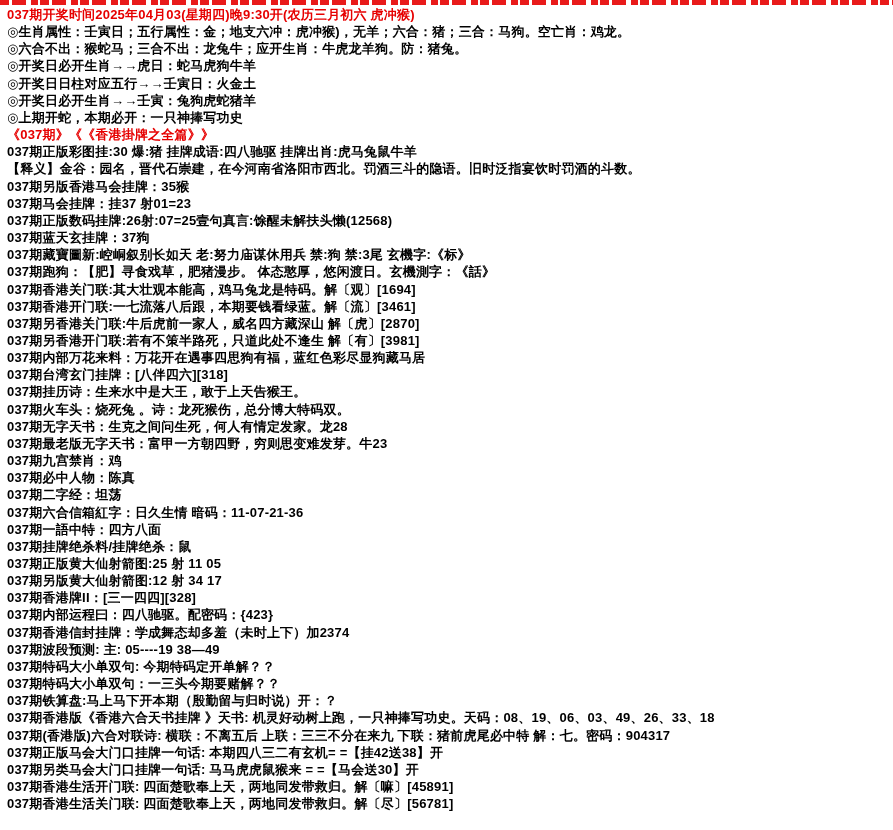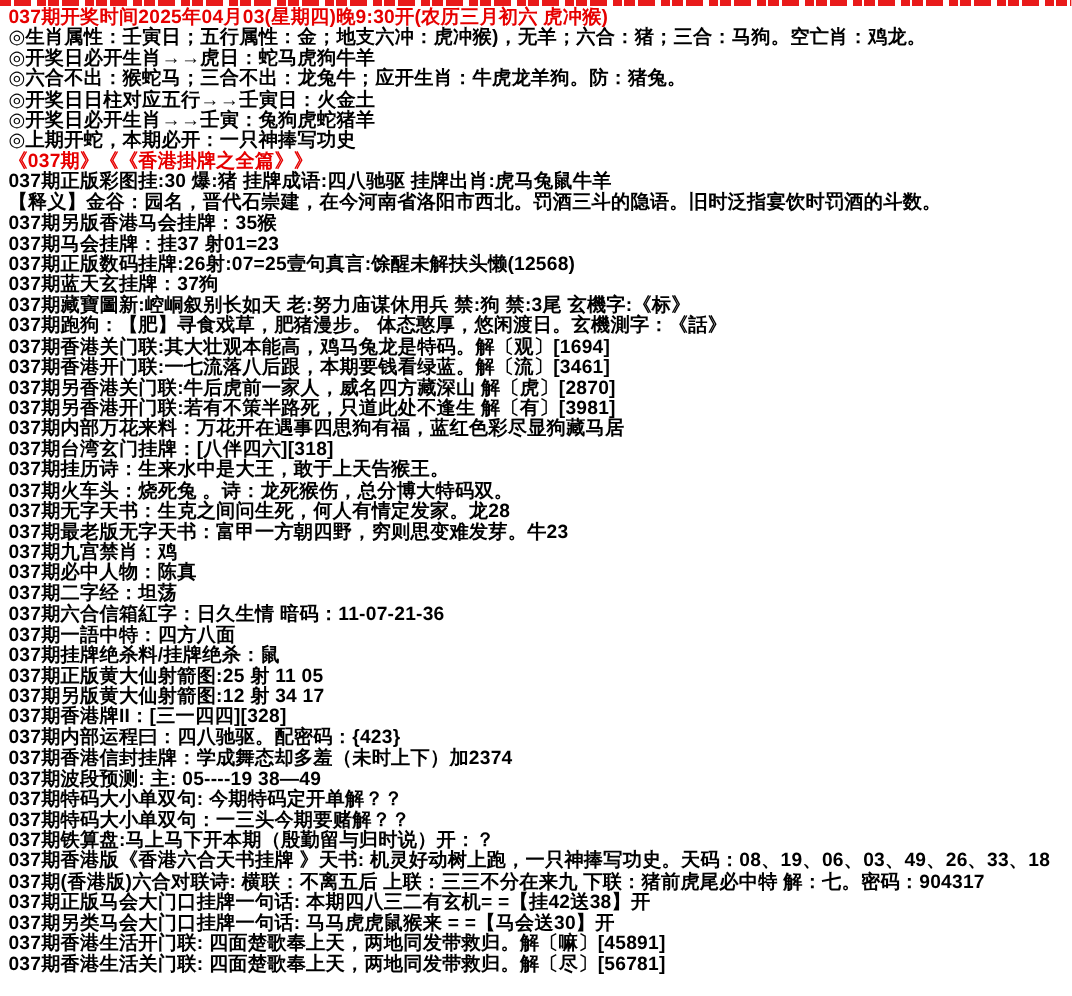--- a/index.html
+++ b/index.html
@@ -16,39 +16,39 @@
     background: repeating-linear-gradient(90deg,
       var(--red) 0 9px, transparent 9px 12px,
       var(--red) 12px 26px, transparent 26px 31px,
       var(--red) 31px 38px, transparent 38px 40px);
     opacity: 0.9;
   }
   .content {
     padding: 1px 4px 0 7px;
   }
   .line {
-    font-size: 16px;
+    font-size: 13px;
     line-height: 17.15px;
     font-weight: bold;
     color: var(--ink);
     white-space: nowrap;
     letter-spacing: 0.2px;
   }
   .line.red { color: var(--red); }
 </style>
 </head>
 <body>
 
 <div class="page">
   <div class="top-strip"></div>
   <div class="content">
       <div class="line red">037期开奖时间2025年04月03(星期四)晚9:30开(农历三月初六  虎冲猴)</div>
       <div class="line">◎生肖属性：壬寅日；五行属性：金；地支六冲：虎冲猴)，无羊；六合：猪；三合：马狗。空亡肖：鸡龙。</div>
+      <div class="line">◎六合不出：猴蛇马；三合不出：龙兔牛；应开生肖：牛虎龙羊狗。防：猪兔。</div>
       <div class="line">◎开奖日必开生肖→→虎日：蛇马虎狗牛羊</div>
-      <div class="line">◎六合不出：猴蛇马；三合不出：龙兔牛；应开生肖：牛虎龙羊狗。防：猪兔。</div>
       <div class="line">◎开奖日日柱对应五行→→壬寅日：火金土</div>
       <div class="line">◎开奖日必开生肖→→壬寅：兔狗虎蛇猪羊</div>
       <div class="line">◎上期开蛇，本期必开：一只神捧写功史</div>
       <div class="line red">《037期》《《香港掛牌之全篇》》</div>
       <div class="line">037期正版彩图挂:30  爆:猪  挂牌成语:四八驰驱  挂牌出肖:虎马兔鼠牛羊</div>
       <div class="line">【释义】金谷：园名，晋代石崇建，在今河南省洛阳市西北。罚酒三斗的隐语。旧时泛指宴饮时罚酒的斗数。</div>
       <div class="line">037期另版香港马会挂牌：35猴</div>
       <div class="line">037期马会挂牌：挂37 射01=23</div>
       <div class="line">037期正版数码挂牌:26射:07=25壹句真言:馀醒未解扶头懒(12568)</div>
       <div class="line">037期蓝天玄挂牌：37狗</div>

